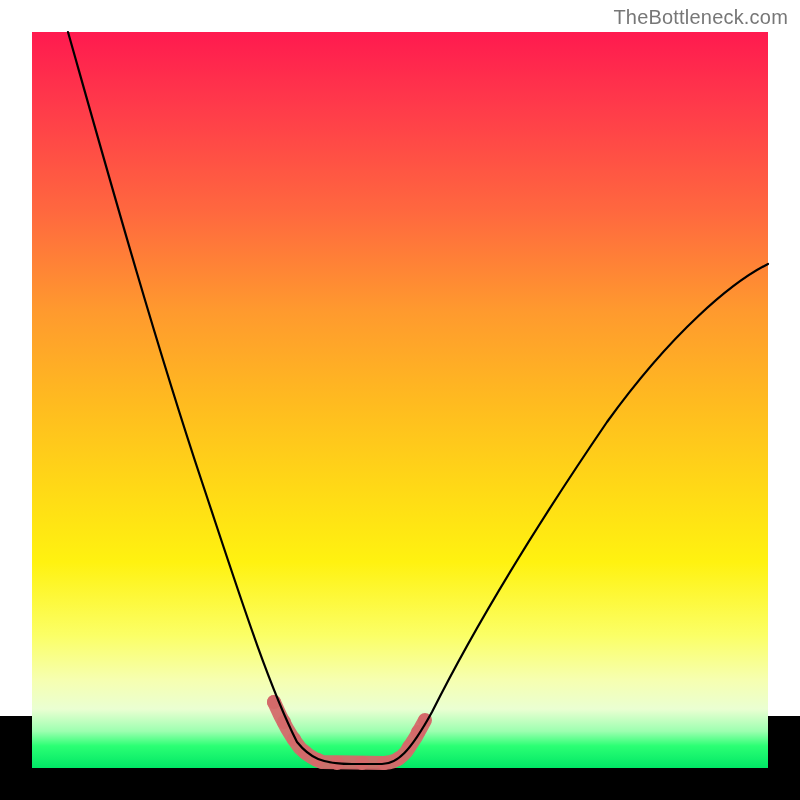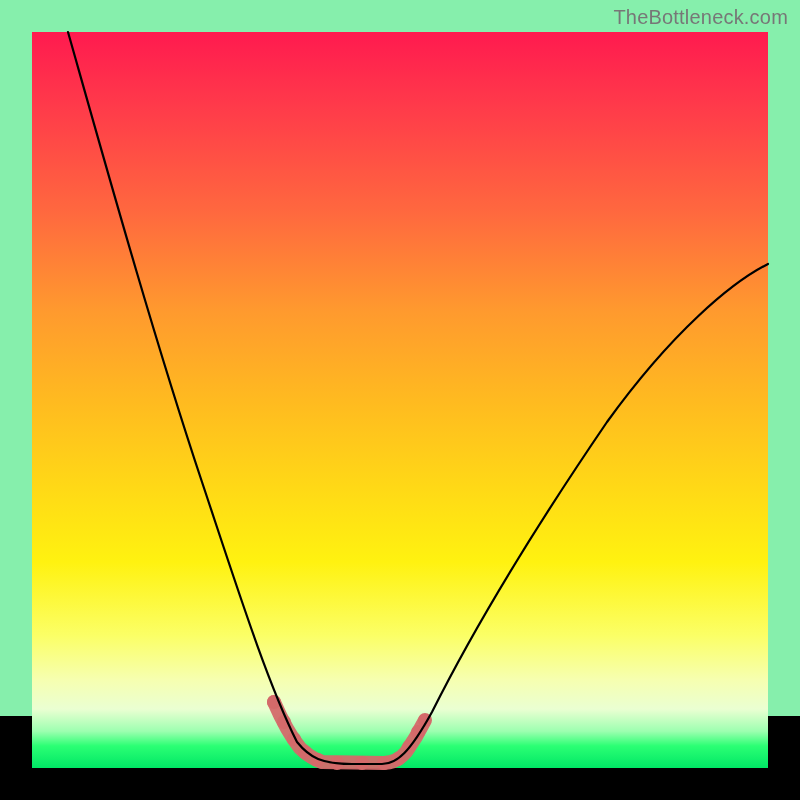--- a/index.html
+++ b/index.html
@@ -8,21 +8,21 @@
     width: 800px;
     height: 800px;
     background: #000;
     overflow: hidden;
     font-family: Arial, Helvetica, sans-serif;
   }
   .stage {
     position: relative;
     width: 800px;
     height: 716px;
-    background: #86efac;
+    background: #ffffff;
   }
   .plot-area {
     position: absolute;
     left: 32px;
     top: 32px;
     width: 736px;
     height: 736px;
     
     background: linear-gradient(
       to bottom,

